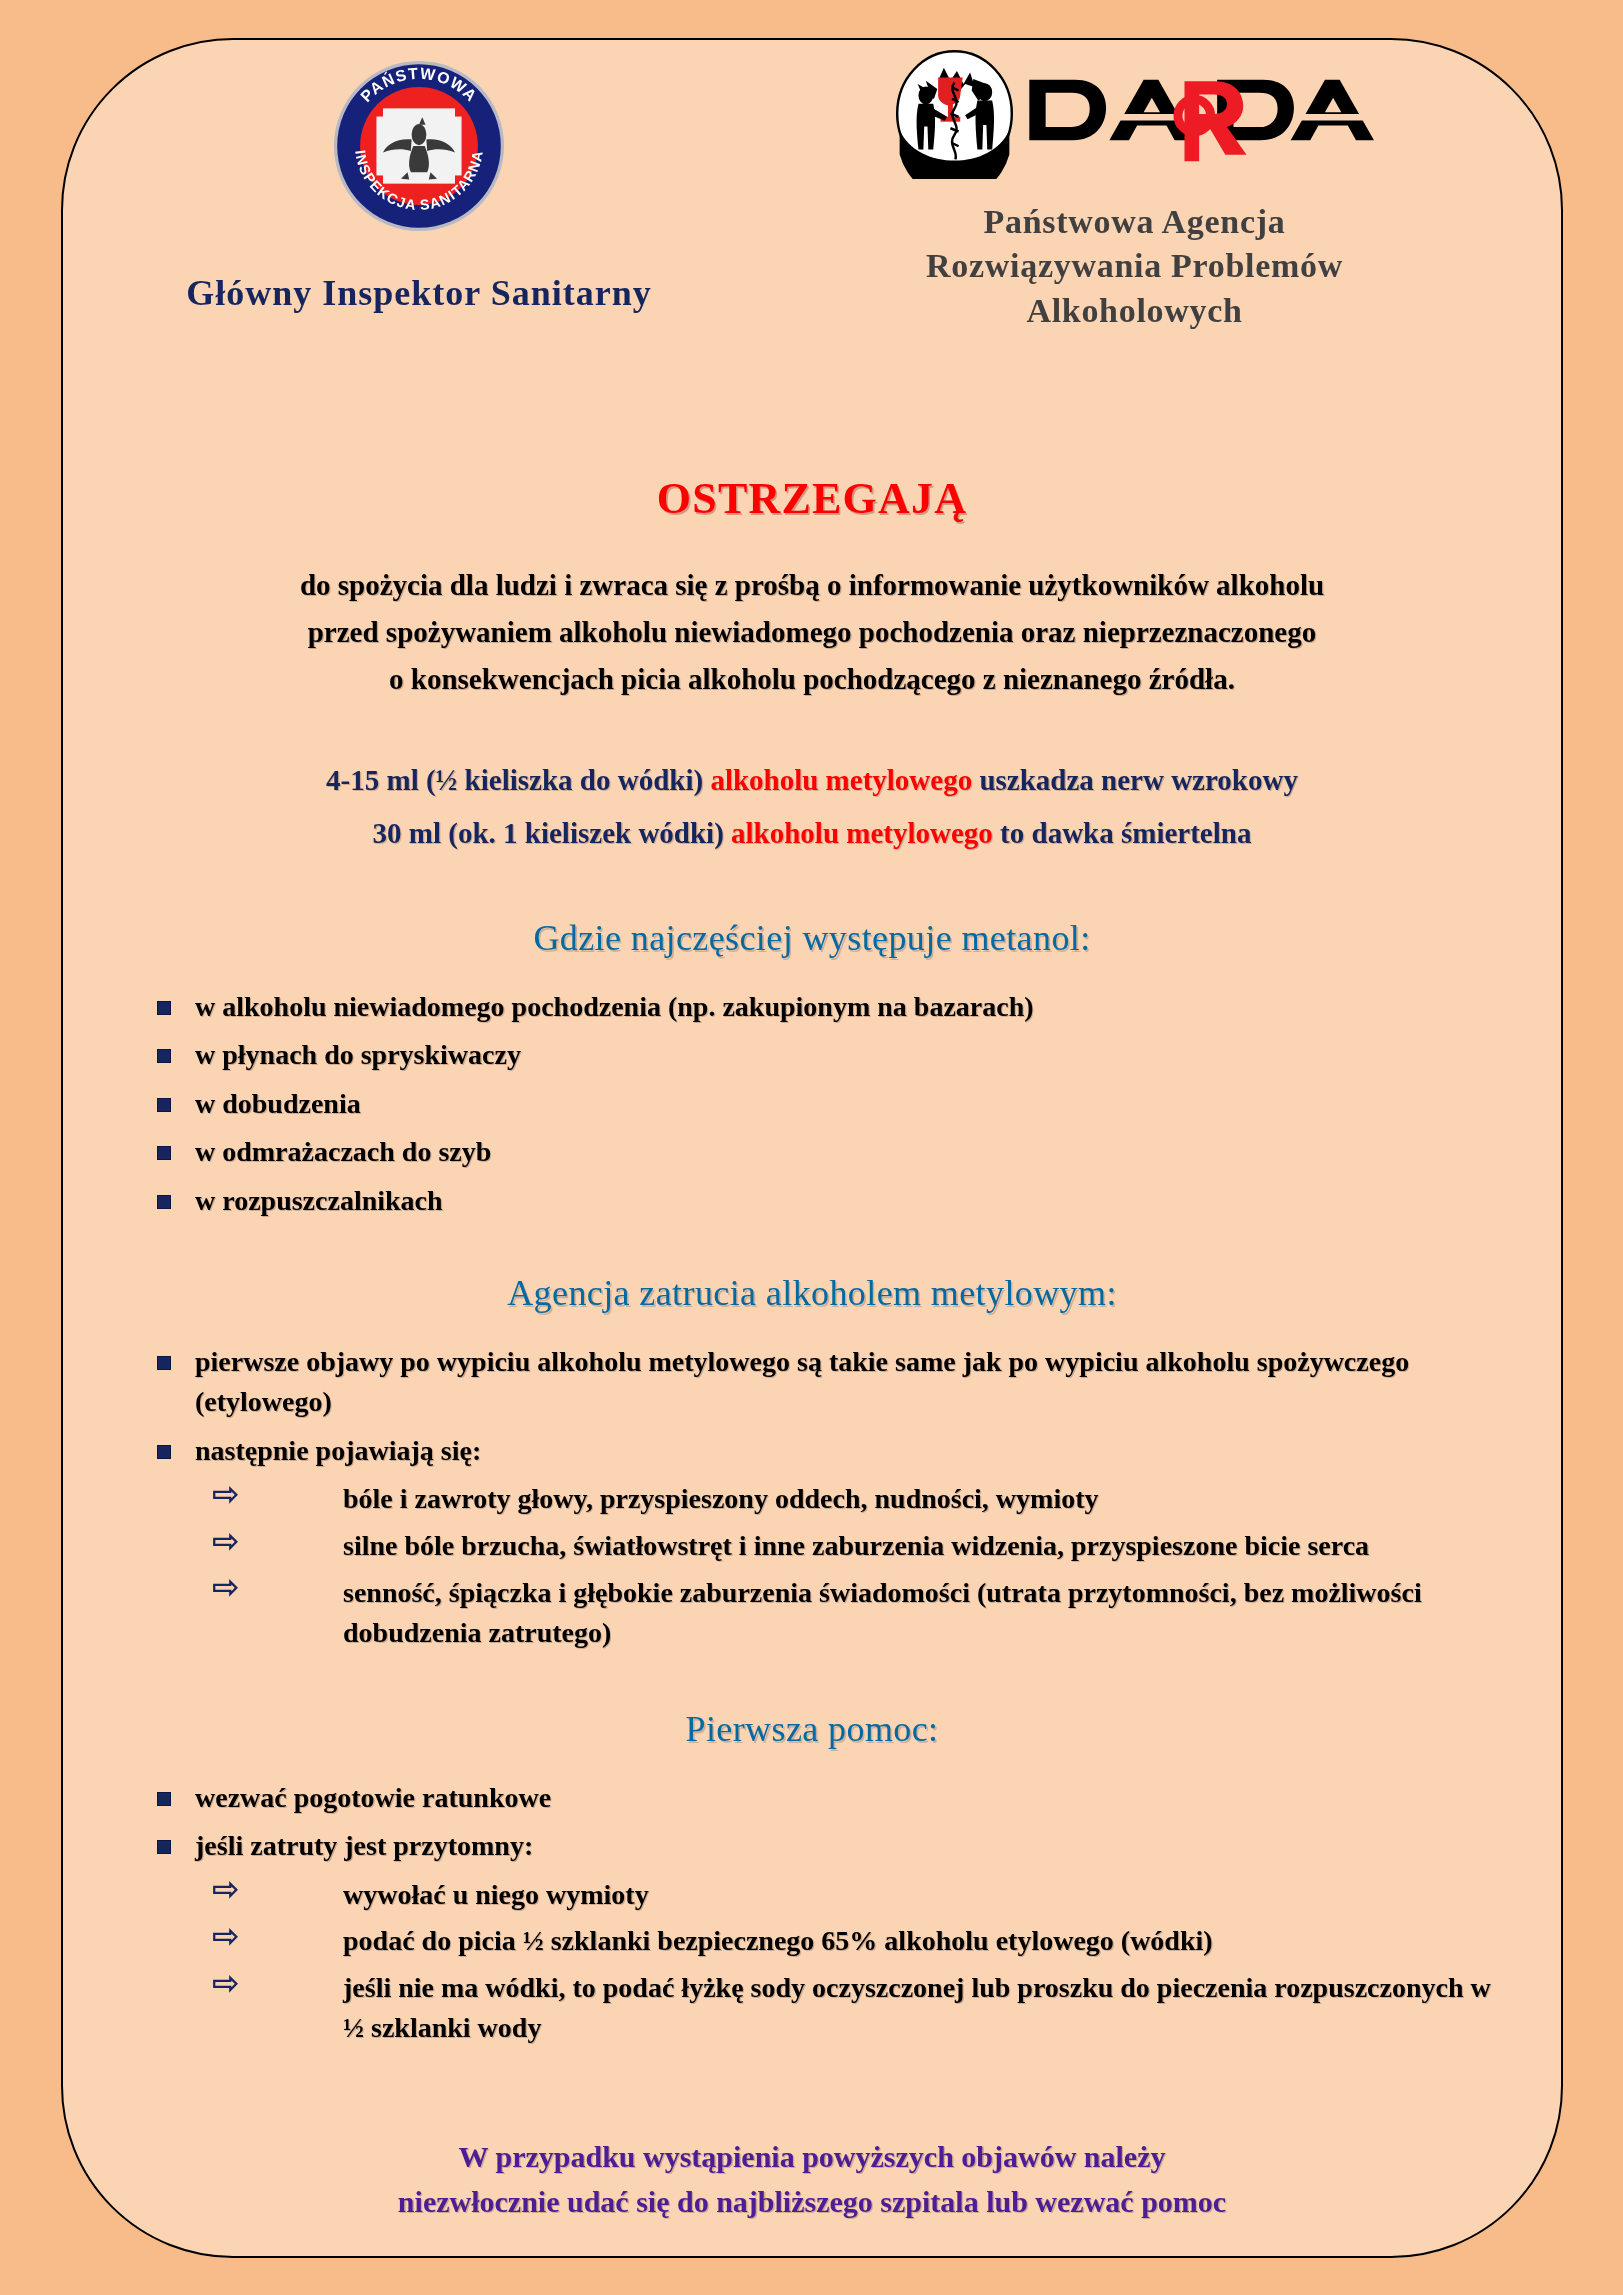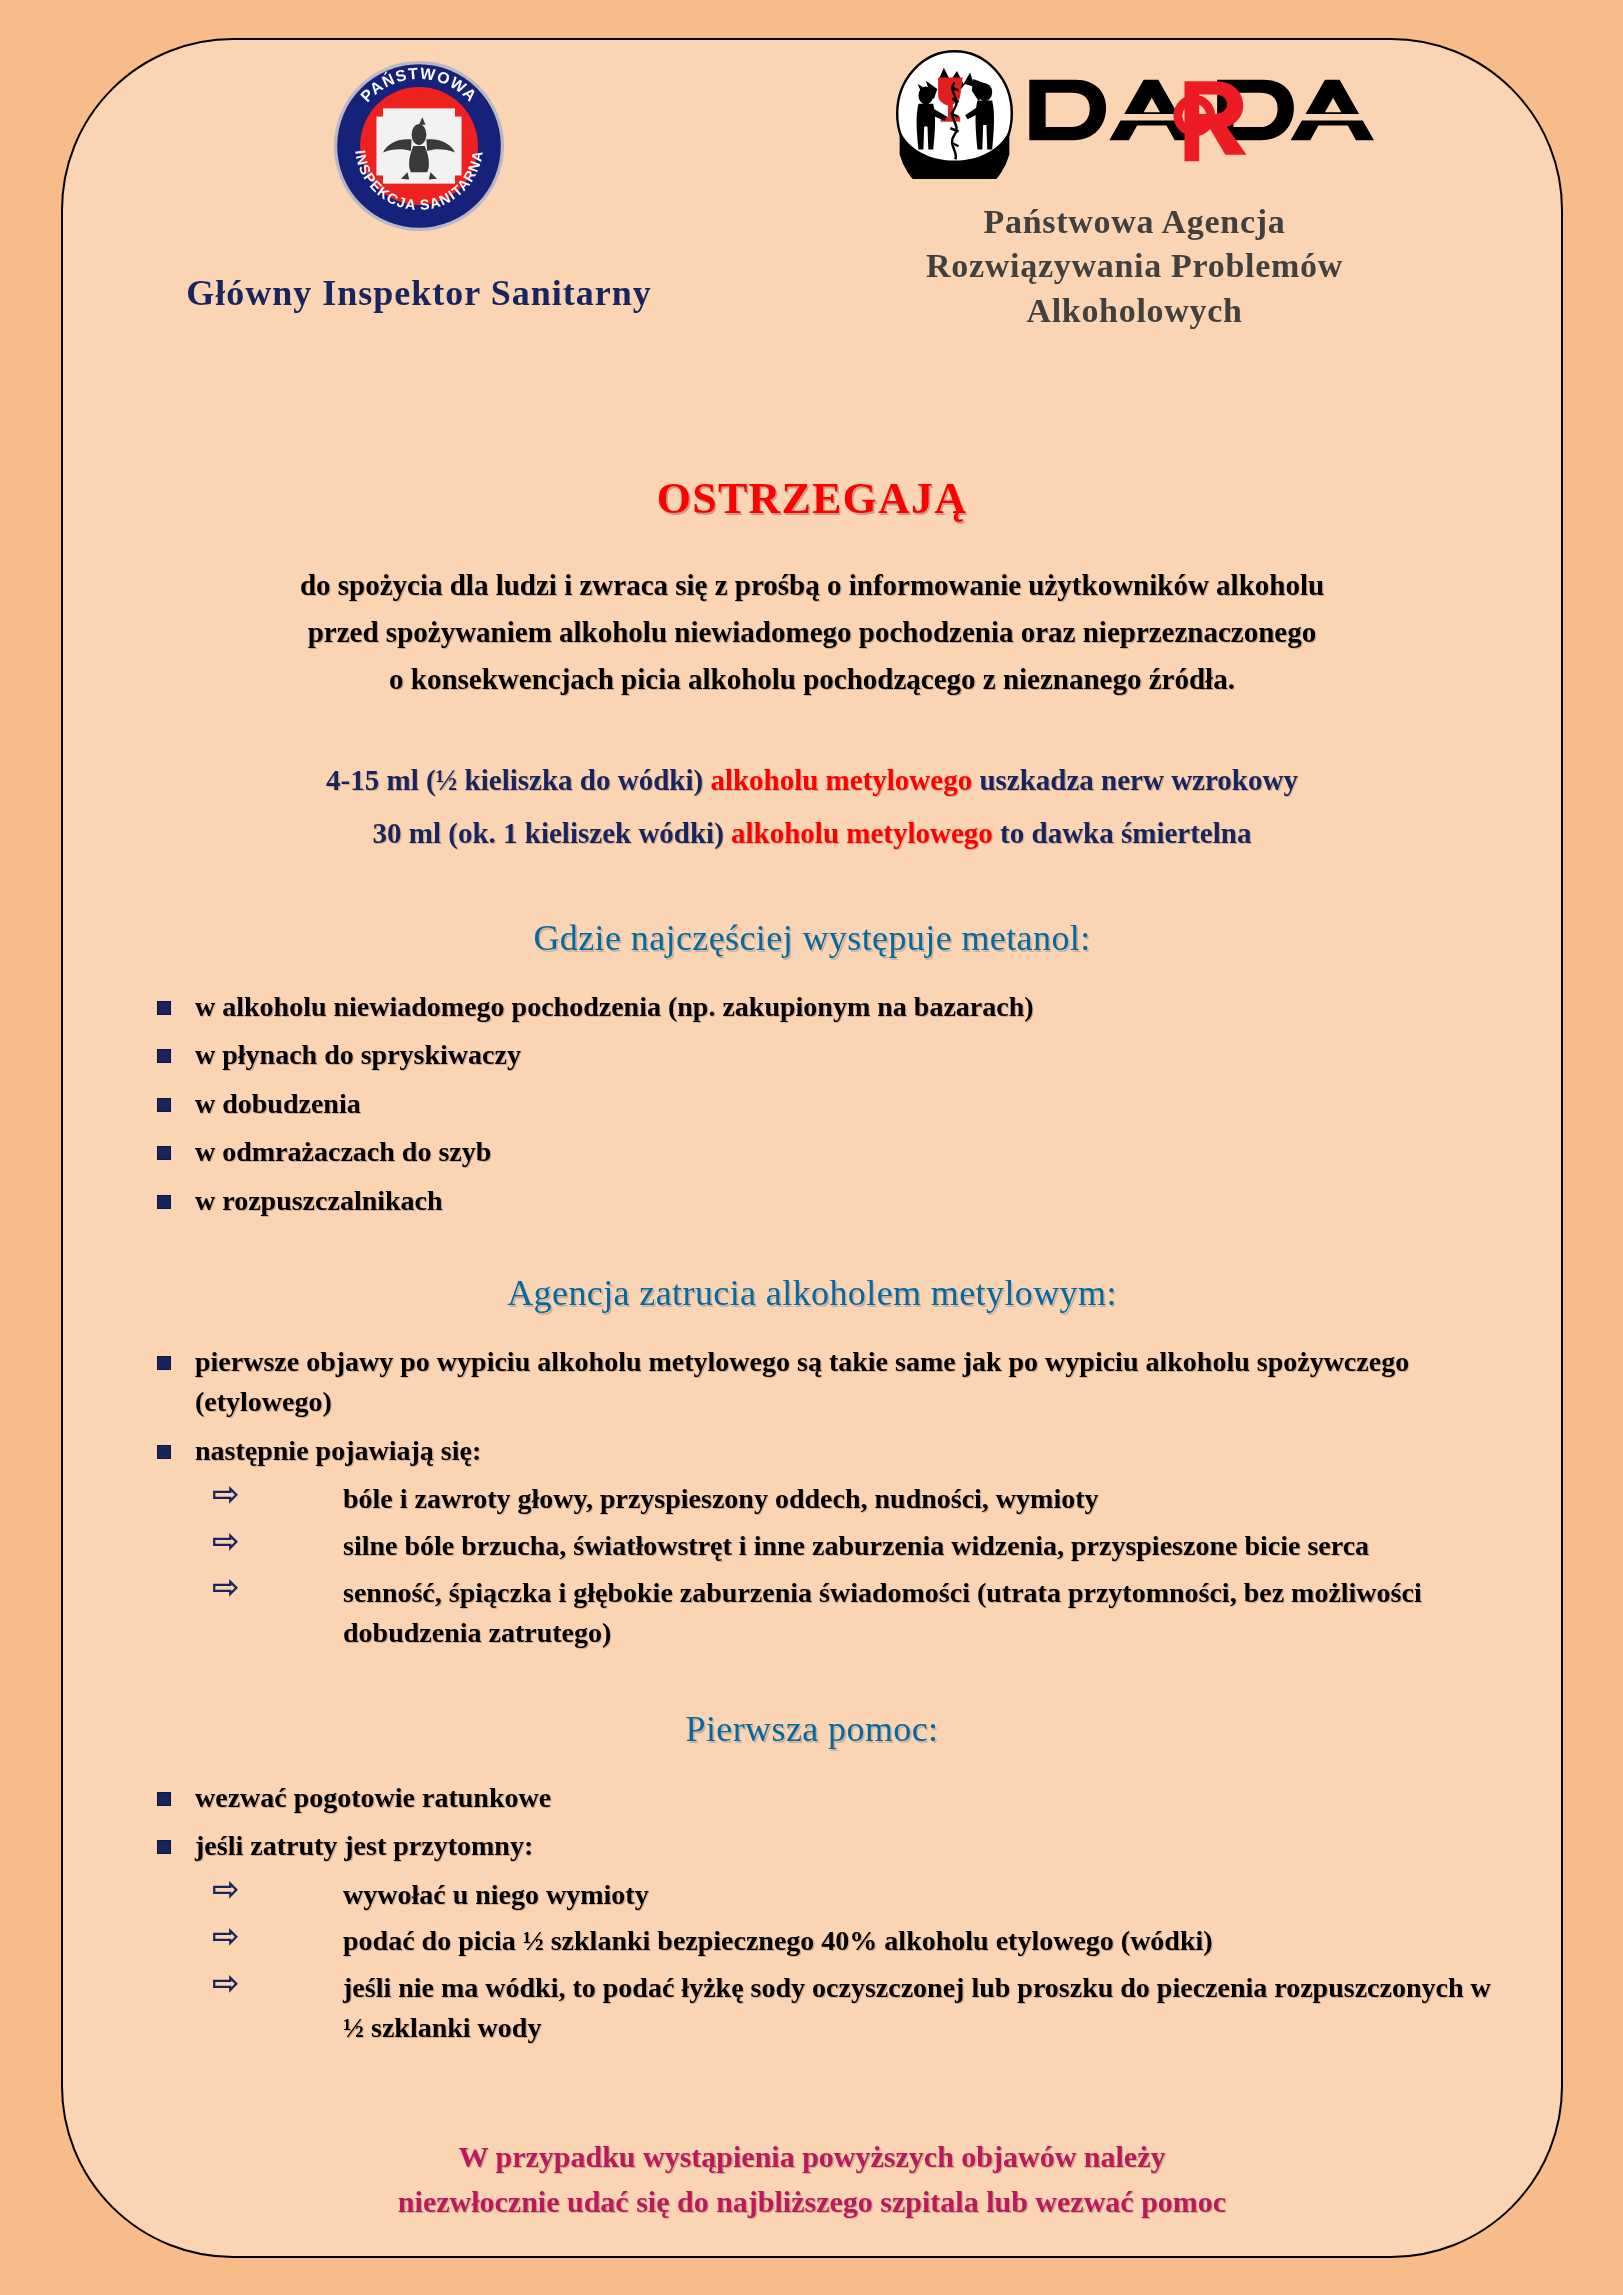--- a/index.html
+++ b/index.html
@@ -212,21 +212,21 @@
   .tight { margin-bottom: 1.6px; }
 
   
   .footer {
     margin-top: 85px;
     text-align: center;
     padding-bottom: 16.4px;
   }
 
   .footer-line {
-    color: #be185d;
+    color: #4c1d95;
     font-size: 30px;
     font-weight: bold;
     line-height: 1.52;
     text-shadow: 1.3px 1.3px 0 rgba(140, 110, 90, 0.42);
   }
 
   .tel {
     margin-top: 23px;
     color: #ff0000;
     font-size: 41px;
@@ -376,21 +376,21 @@
       <li><span class="ar">⇨</span><span>senność, śpiączka i głębokie zaburzenia świadomości (utrata przytomności, bez możliwości dobudzenia zatrutego)</span></li>
     </ul>
 
     <div class="section-head sec-pomoc">Pierwsza pomoc:</div>
     <ul class="bullets">
       <li><span class="sq"></span><span>wezwać pogotowie ratunkowe</span></li>
       <li class="tight"><span class="sq"></span><span>jeśli zatruty jest przytomny:</span></li>
     </ul>
     <ul class="subarrows">
       <li><span class="ar">⇨</span><span>wywołać u niego wymioty</span></li>
-      <li><span class="ar">⇨</span><span>podać do picia ½ szklanki bezpiecznego 40% alkoholu etylowego (wódki)</span></li>
+      <li><span class="ar">⇨</span><span>podać do picia ½ szklanki bezpiecznego 65% alkoholu etylowego (wódki)</span></li>
       <li><span class="ar">⇨</span><span>jeśli nie ma wódki, to podać łyżkę sody oczyszczonej lub  proszku do pieczenia rozpuszczonych w ½ szklanki wody</span></li>
     </ul>
 
     <div class="footer">
       <div class="footer-line">W przypadku wystąpienia powyższych objawów należy</div>
       <div class="footer-line">niezwłocznie udać się do najbliższego szpitala lub wezwać pomoc</div>
       <div class="tel">TEL: 999, 997 lub 112</div>
     </div>
 
   </div>

